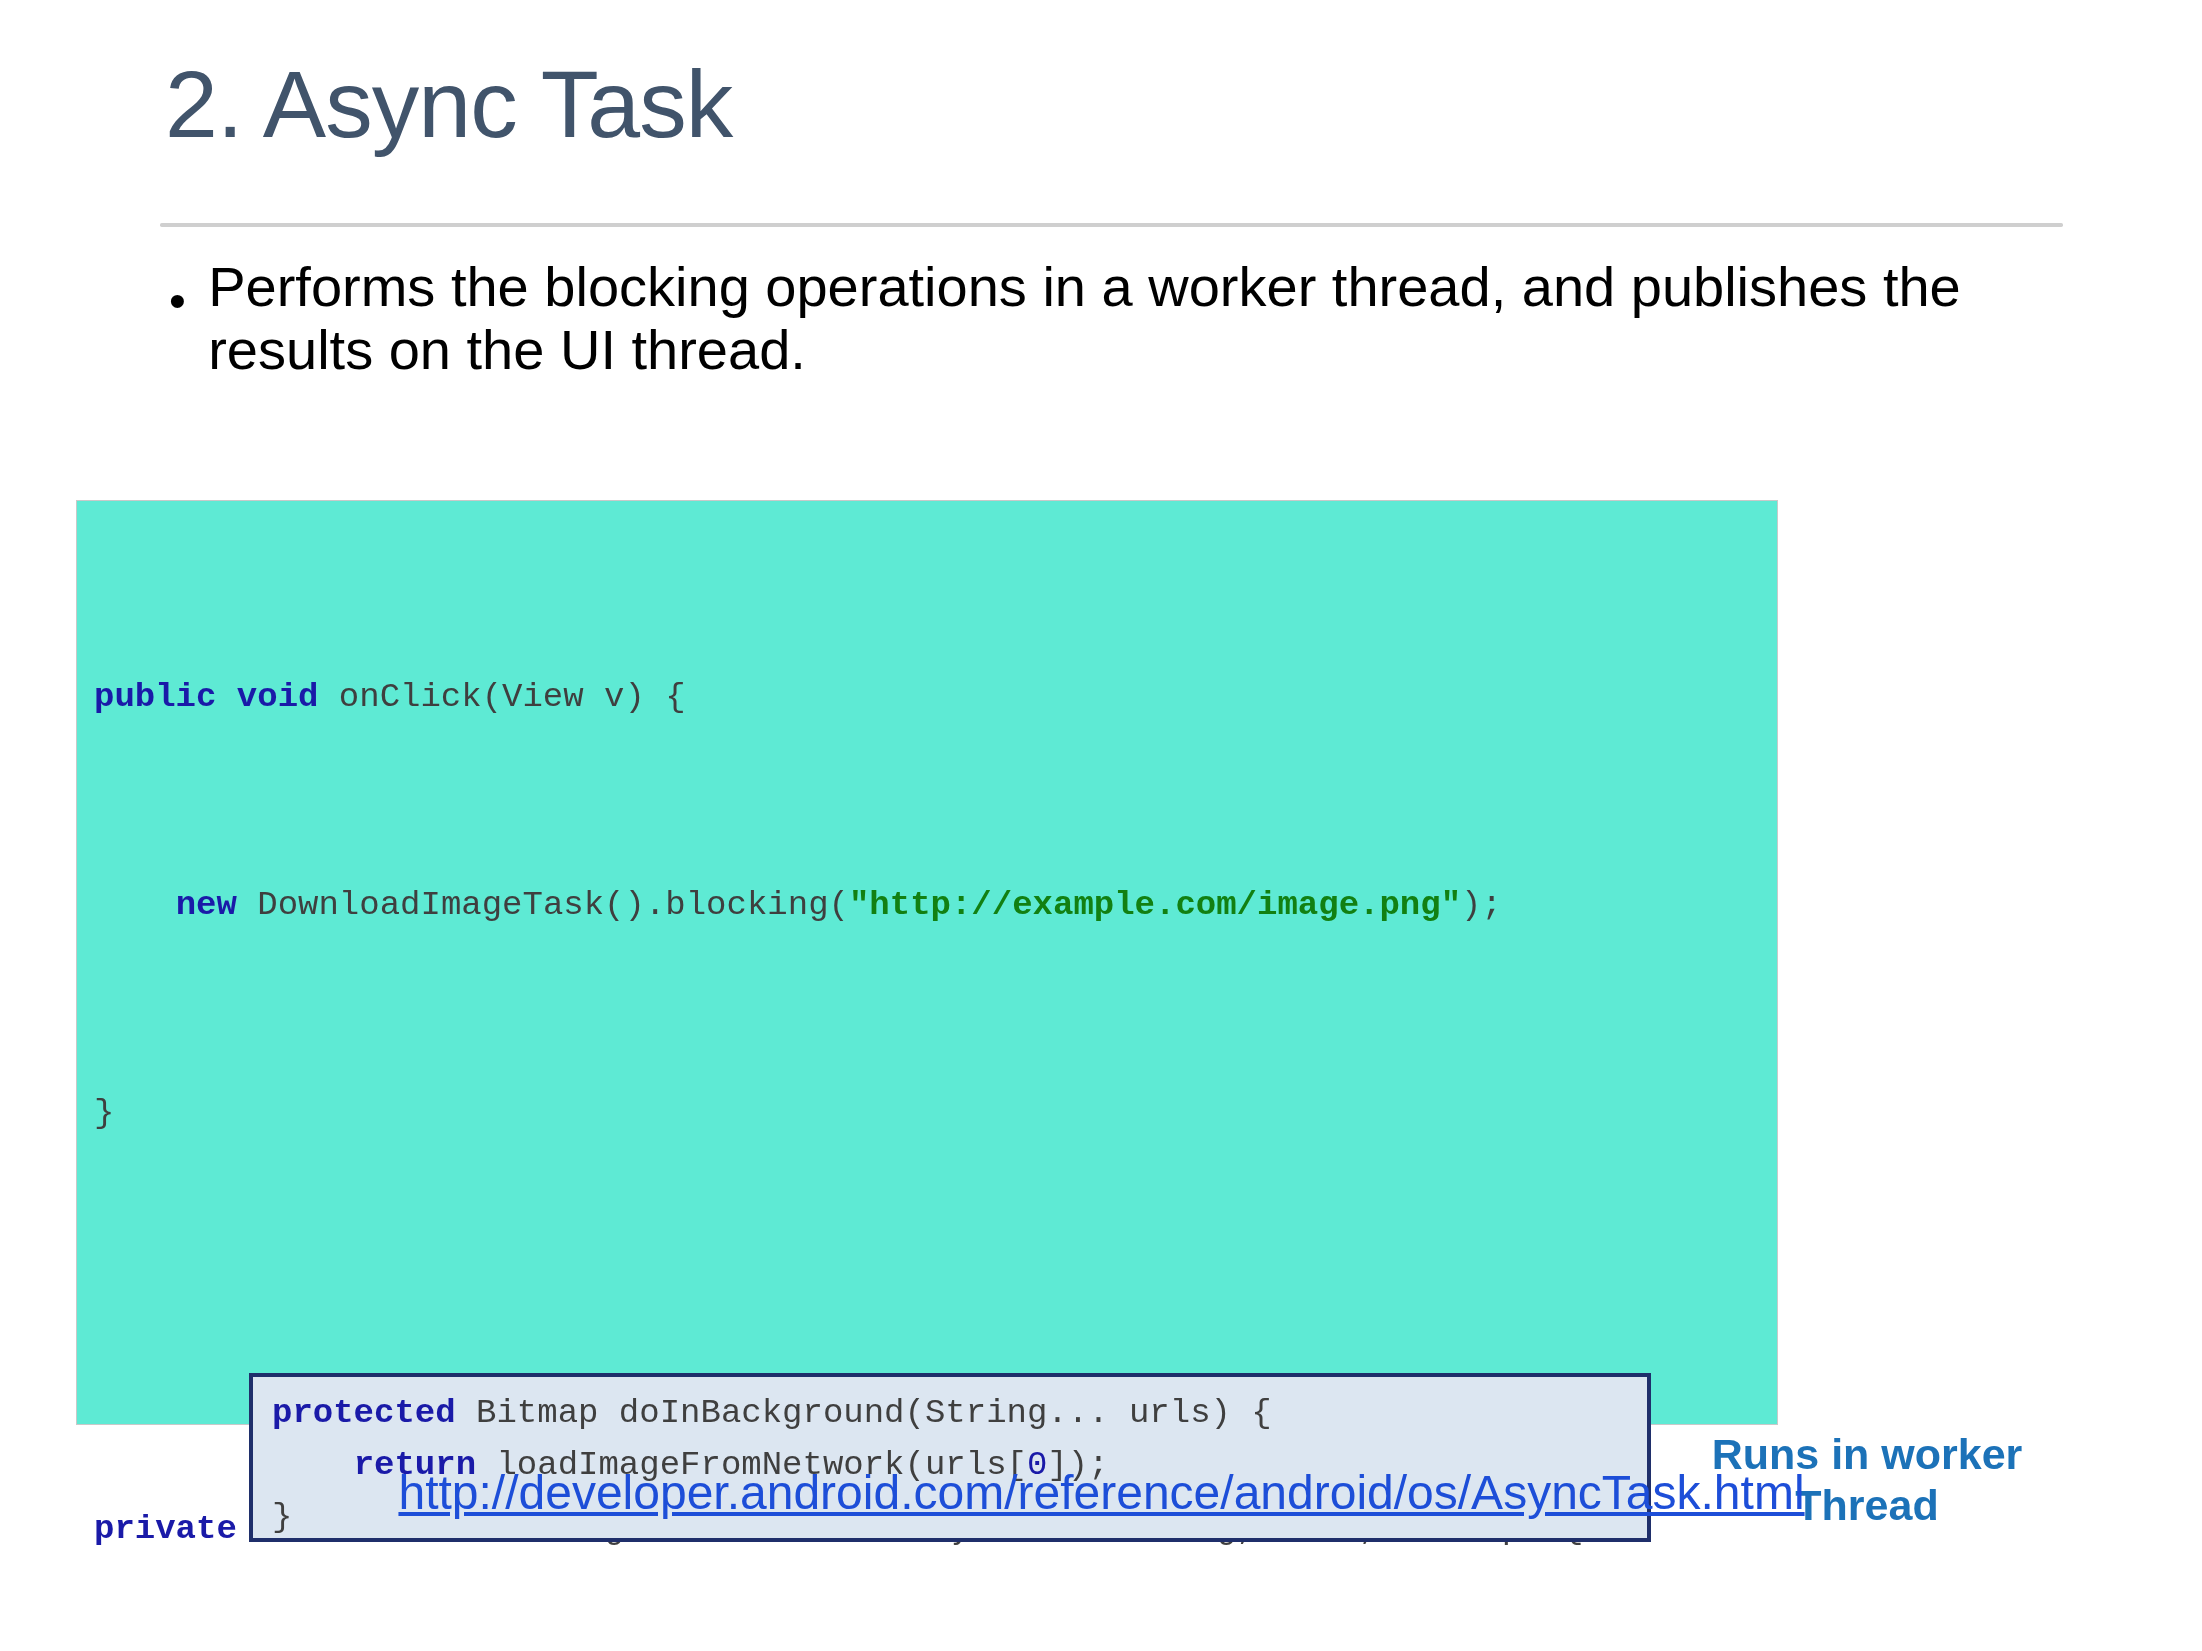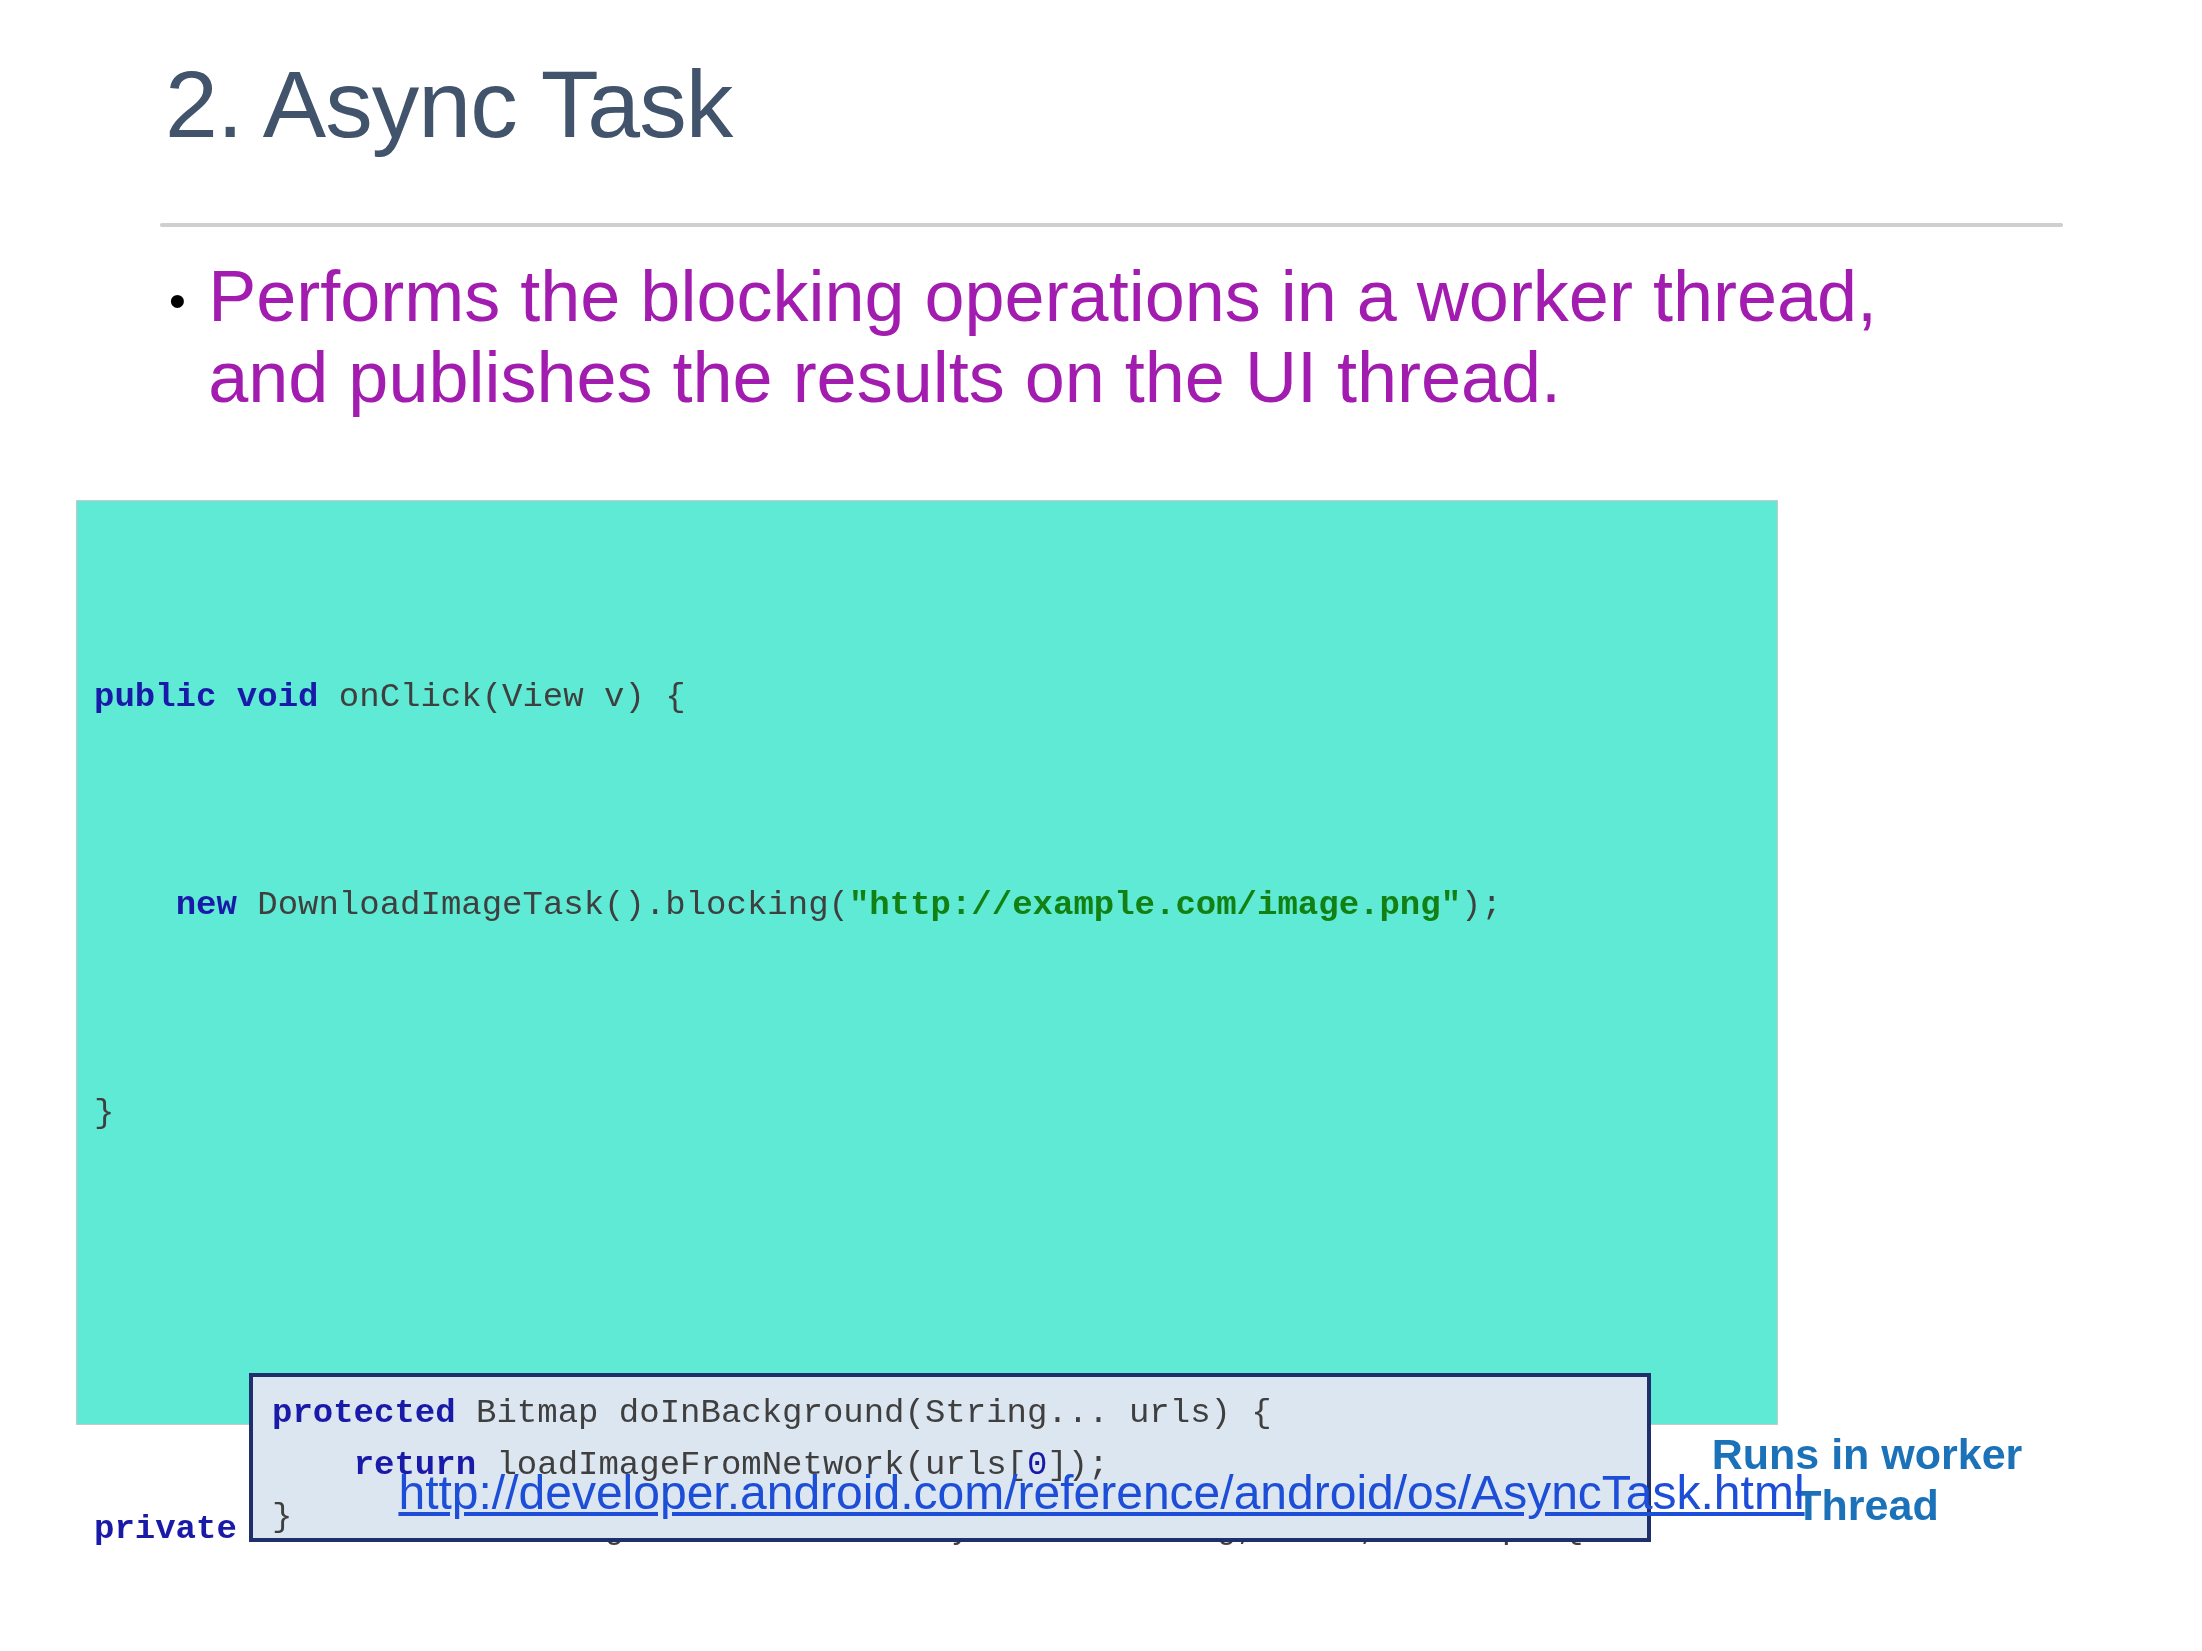--- a/index.html
+++ b/index.html
@@ -57,23 +57,23 @@
   }
   .bullet-dot {
     font-size: 48px;
     line-height: 1;
     color: #000000;
     margin-right: 22.4px;
     margin-top: 20.6px;
     flex: 0 0 auto;
   }
   .bullet-text {
-    font-size: 72px;
+    font-size: 56px;
     line-height: 1.12;
-    color: #a21caf;
+    color: #000000;
     font-weight: 400;
     max-width: 1790px;
   }
 
   
   .code-box {
     position: absolute;
     left: 76px;
     top: 492px;
     width: 1702px;

